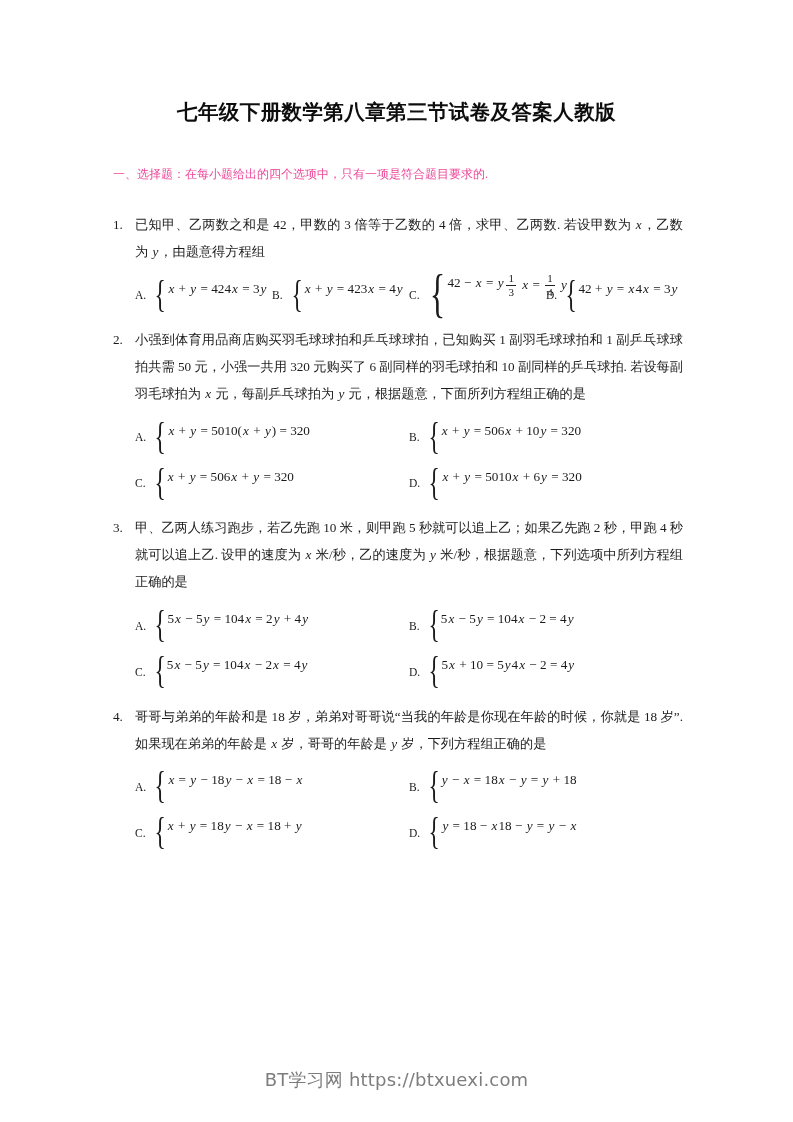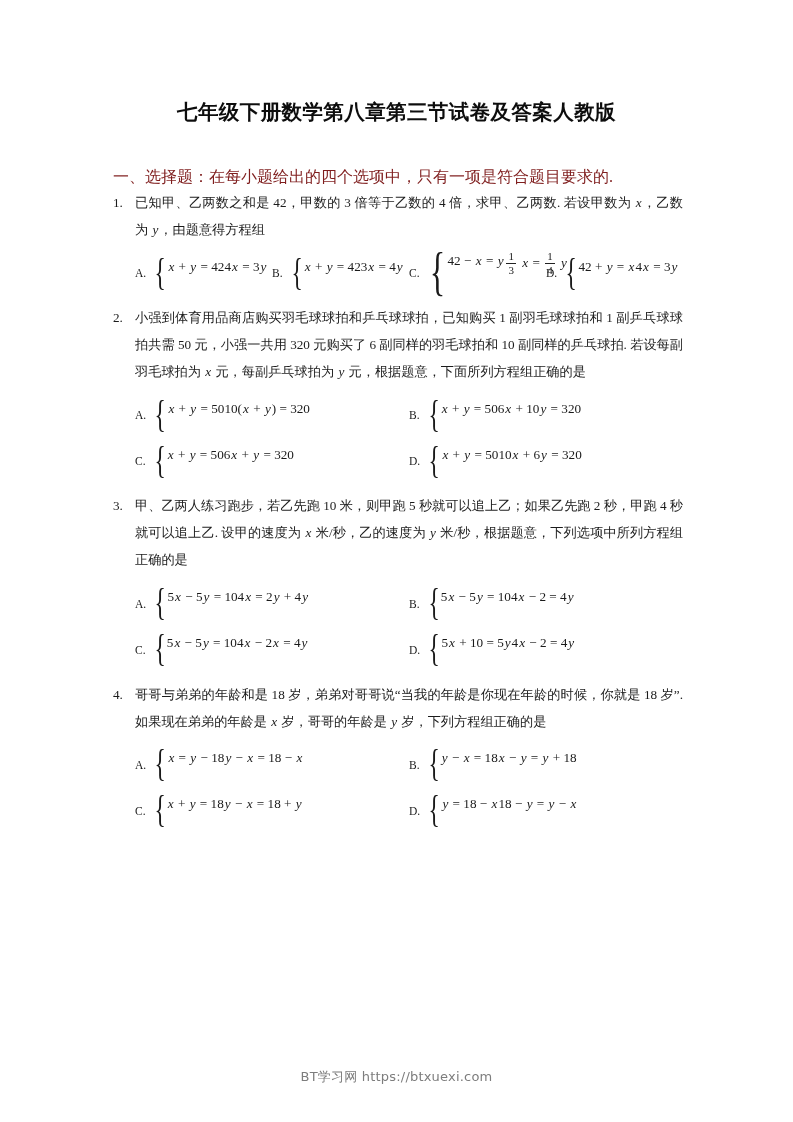--- a/index.html
+++ b/index.html
@@ -31,24 +31,24 @@
     letter-spacing: 0.4px;
     color: #0d0d0d;
   }
   .content {
     position: absolute;
     top: 165px;
     left: 113px;
     width: 570px;
   }
   .section-head {
-    font-size: 16px;
+    font-size: 12px;
     line-height: 1.5;
-    margin-bottom: 0;
-    color: #7f1d1d;
+    margin-bottom: 28px;
+    color: #ec4899;
   }
   .question {
     margin-bottom: 9px;
   }
   .q-stem {
     display: flex;
     align-items: flex-start;
     font-size: 13.2px;
     line-height: 2.05;
     color: #1b1b1b;
@@ -139,21 +139,21 @@
   .frac .num { padding: 0 2px; }
   .frac .den { padding: 0 2px; border-top: 1px solid #222; }
   .tall .brace { font-size: 52px; }
 
   .footer {
     position: absolute;
     left: 0;
     right: 0;
     top: 1068px;
     text-align: center;
-    font-size: 13px;
+    font-size: 18px;
     color: #7d7d7d;
     font-family: "DejaVu Sans", "Liberation Sans", sans-serif;
     letter-spacing: 0.2px;
   }
 </style>
 </head>
 <body>
 
 <div class="page">
 

